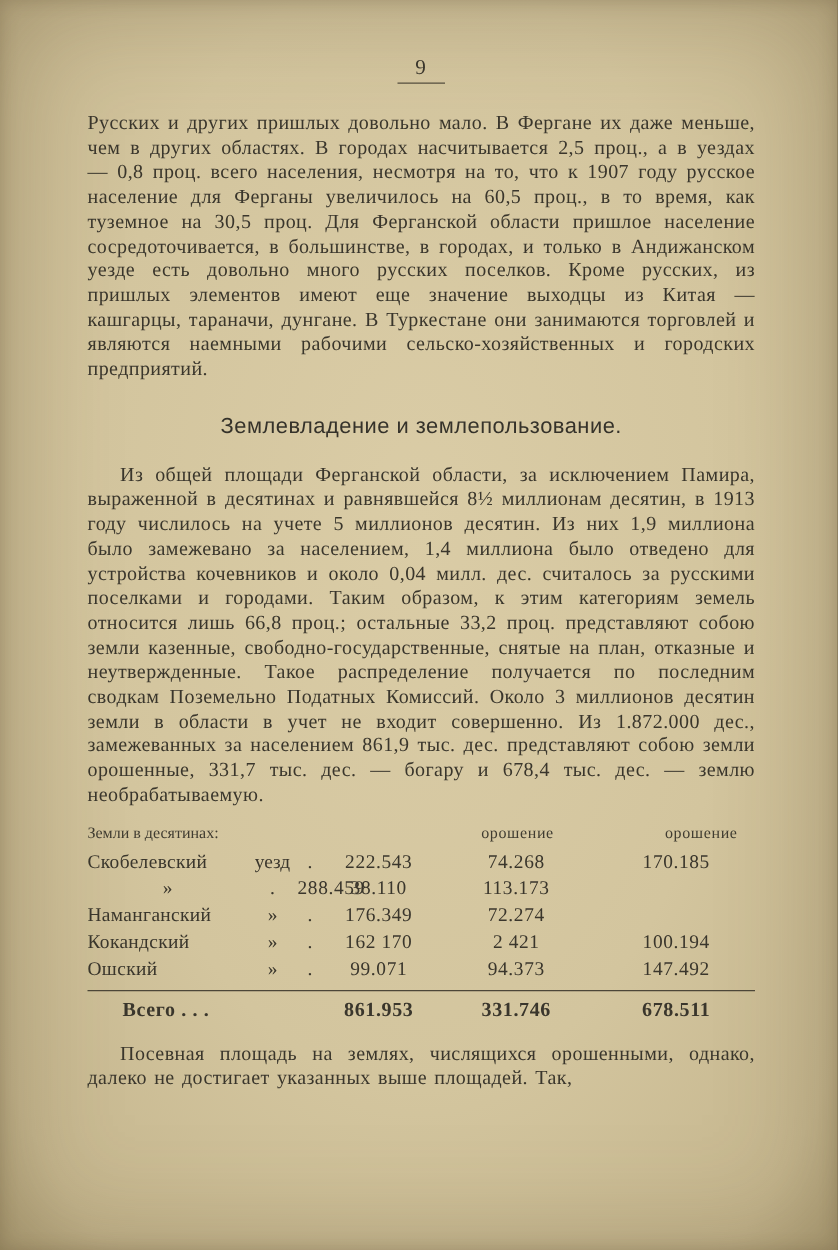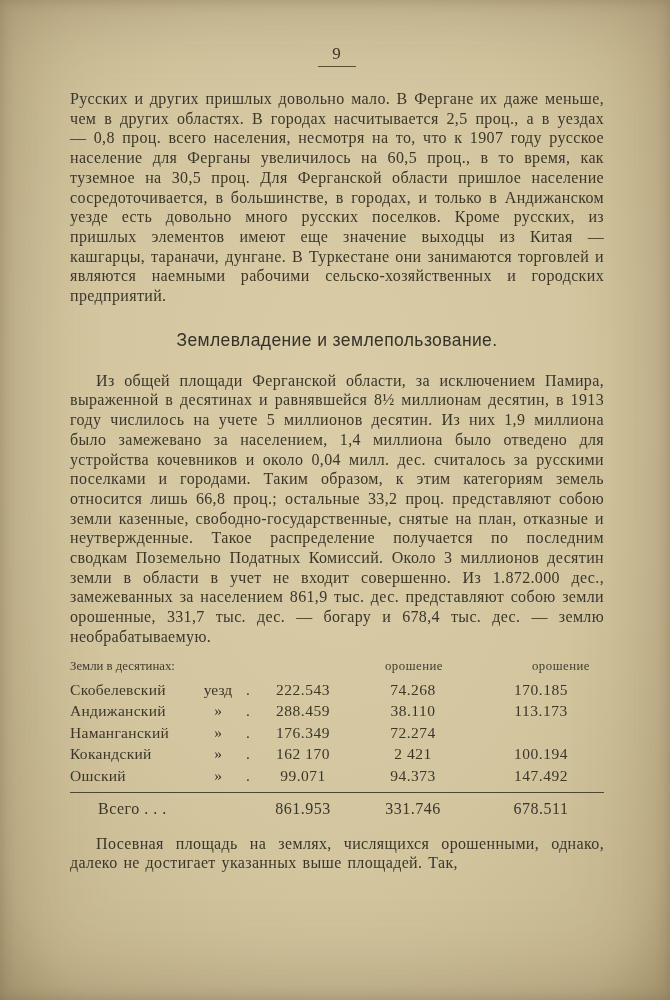--- a/index.html
+++ b/index.html
@@ -69,21 +69,21 @@
     margin-bottom: 4px;
     color: #403c31;
     gap: 37px;
   }
   .thead .c-span3 { grid-column: 1 / span 3; text-align: left; }
   .rule {
     height: 0;
     border-top: 1.3px solid #4c4638;
     margin: 6px 0 5px 0;
   }
-  .total-row { font-size: 16px; }
+  .total-row { font-size: 16px; font-weight: bold; }
   .total-row .c-span3 { grid-column: 1 / span 3; text-align: left; padding-left: 28px; letter-spacing: 0.5px; }
   .after-table { margin-top: 8px; }
 </style>
 </head>
 <body>
 
 <div class="page">
 
   <div class="page-number-wrap">
     <span>9</span>
@@ -107,21 +107,20 @@
     <div class="trow">
       <span class="c-region">Скобелевский</span>
       <span class="c-qual">уезд</span>
       <span class="c-dot">.</span>
       <span class="c-num">222.543</span>
       <span class="c-num">74.268</span>
       <span class="c-num">170.185</span>
     </div>
 
     <div class="trow">
-      <span class="c-region">Андижанский</span>
       <span class="c-qual">»</span>
       <span class="c-dot">.</span>
       <span class="c-num">288.459</span>
       <span class="c-num">38.110</span>
       <span class="c-num">113.173</span>
     </div>
 
     <div class="trow">
       <span class="c-region">Наманганский</span>
       <span class="c-qual">»</span>

